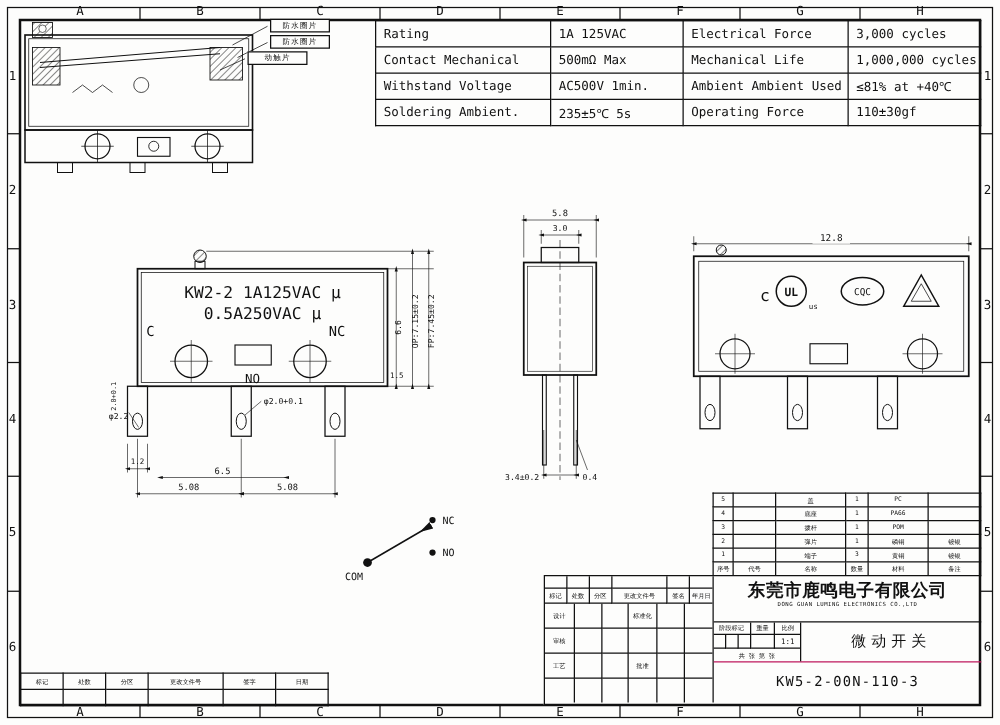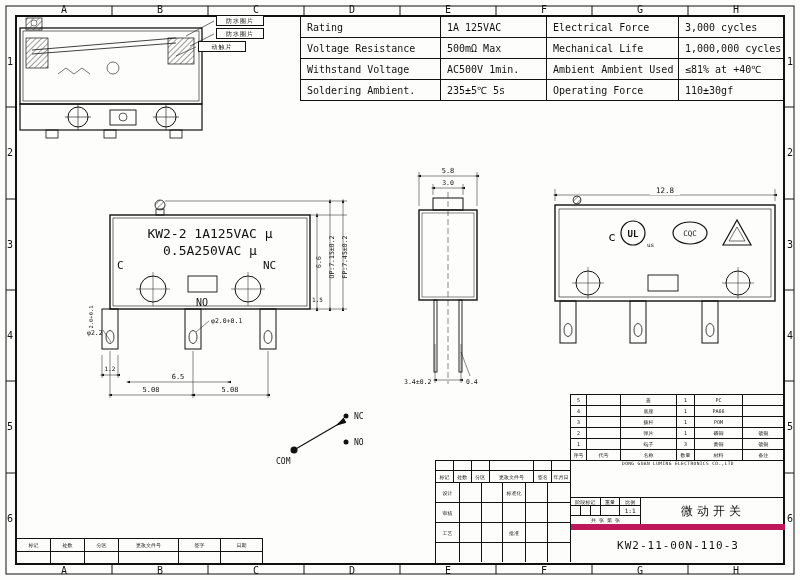--- a/index.html
+++ b/index.html
@@ -36,21 +36,21 @@
   .tb *{box-sizing:border-box;}
   .tb-left{position:absolute;left:0;top:0;width:135px;height:101px;border-right:1.2px solid #111;}
   .tb-row{display:flex;}
   .tb-cell{border-right:1px solid #111;border-bottom:1px solid #111;font-size:5px;
            display:flex;align-items:center;justify-content:center;overflow:hidden;white-space:nowrap;}
   .tb-cell:last-child{border-right:none;}
   .tb-right{position:absolute;left:135px;top:0;width:214px;height:101px;}
   .tb-company{height:37px;border-bottom:1px solid #111;text-align:center;}
   .tb-company-cn{font-family:"DejaVu Serif",serif;font-weight:bold;font-size:14px;letter-spacing:.5px;padding-top:3px;}
   .tb-company-en{font-size:4.5px;letter-spacing:.4px;}
-  .tb-mid{height:32px;border-bottom:6px solid #be185d;display:flex;}
+  .tb-mid{height:32px;border-bottom:1px solid #be185d;display:flex;}
   .tb-sub{width:70px;border-right:1px solid #111;display:flex;flex-direction:column;}
   .tb-name{flex:1;display:flex;align-items:center;justify-content:center;font-size:12px;letter-spacing:4px;}
   .tb-pn{height:30px;display:flex;align-items:center;justify-content:center;font-size:11px;letter-spacing:1px;}
 </style>
 </head>
 <body>
 
 <div class="sheet">
 
   <svg class="abs" style="left:0;top:0" width="800" height="580">
@@ -134,21 +134,21 @@
         <col style="width:106px">
       </colgroup>
     <tbody>
         <tr>
           <td>Rating</td>
           <td>1A  125VAC</td>
           <td>Electrical Force</td>
           <td>3,000 cycles</td>
         </tr>
     <tr>
-          <td>Voltage Resistance</td>
+          <td>Contact Mechanical</td>
           <td>500mΩ Max</td>
           <td>Mechanical Life</td>
           <td>1,000,000 cycles</td>
         </tr>
     <tr>
           <td>Withstand Voltage</td>
           <td>AC500V  1min.</td>
           <td>Ambient Ambient Used</td>
           <td>≤81% at +40℃</td>
         </tr>
@@ -467,20 +467,21 @@
         <div class="tb-cell" style="width:24px;border-bottom:none"></div>
           <div class="tb-cell" style="width:22px;border-bottom:none"></div>
           <div class="tb-cell" style="width:21px;border-bottom:none"></div>
         <div class="tb-cell" style="width:24px;border-bottom:none"></div>
           <div class="tb-cell" style="width:22px;border-bottom:none"></div>
           <div class="tb-cell" style="width:22px;border-bottom:none"></div>
       </div>
     </div>
     <div class="tb-right">
       <div class="tb-company">
+        <div class="tb-company-cn">东莞市鹿鸣电子有限公司</div>
         <div class="tb-company-en">DONG GUAN LUMING ELECTRONICS CO.,LTD</div>
       </div>
       <div class="tb-mid">
         <div class="tb-sub">
           <div class="tb-row" style="height:10px">
             <div class="tb-cell" style="width:30px">阶段标记</div>
             <div class="tb-cell" style="width:20px">重量</div>
             <div class="tb-cell" style="width:20px">比例</div>
           </div>
           <div class="tb-row" style="height:12px">
@@ -489,21 +490,21 @@
               <div class="tb-cell" style="width:10px"></div>
             <div class="tb-cell" style="width:20px"></div>
             <div class="tb-cell" style="width:20px;font-size:6px">1:1</div>
           </div>
           <div class="tb-row" style="height:10px">
             <div class="tb-cell" style="width:70px;border-bottom:none">共 张 第 张</div>
           </div>
         </div>
         <div class="tb-name">微动开关</div>
       </div>
-      <div class="tb-pn">KW2-11-00N-110-3</div>
+      <div class="tb-pn">KW5-2-00N-110-3</div>
     </div>
   </div>
 
   <table class="rev abs" style="left:16px;top:538px">
     <colgroup>
         <col style="width:34px">
         <col style="width:34px">
         <col style="width:34px">
         <col style="width:60px">
         <col style="width:42px">

